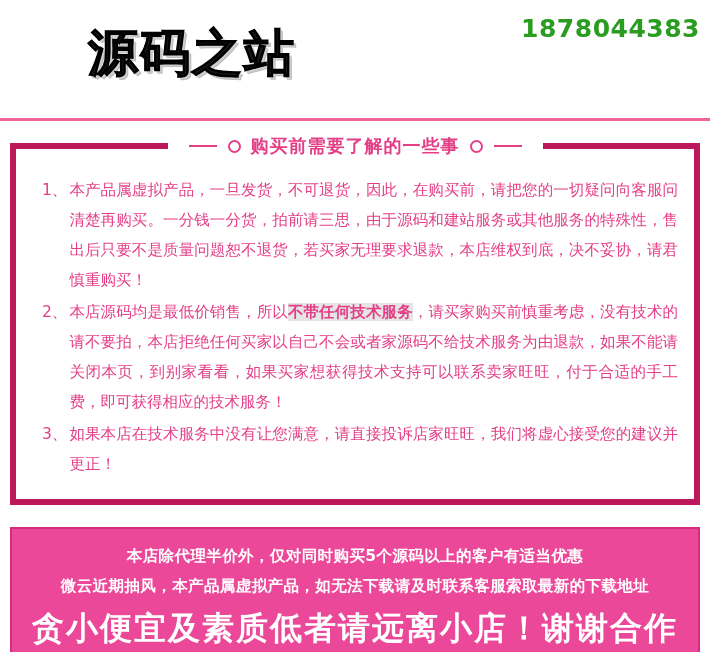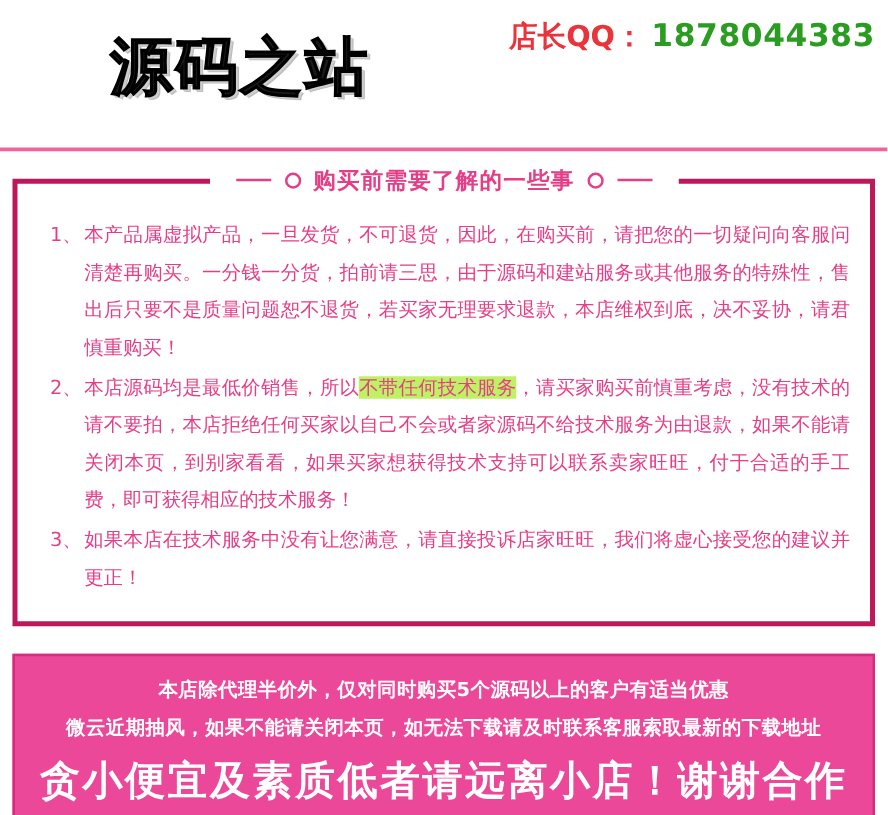--- a/index.html
+++ b/index.html
@@ -63,21 +63,21 @@
     font-weight: bold;
     color: #2a9c21;
     margin-left: 6px;
     letter-spacing: 0.5px;
   }
 
   
   .notice {
     position: relative;
     margin: 22px 10px 0 10px;
-    border: 4px solid #be185d;
+    border: 6px solid #be185d;
     background: #fff;
     padding: 26px 16px 18px 16px;
   }
   .notice-title-wrap {
     position: absolute;
     top: -15px;
     left: 0;
     right: 0;
     display: flex;
     justify-content: center;
@@ -125,21 +125,22 @@
   .notice-num {
     flex: 0 0 auto;
     padding-left: 10px;
     padding-right: 2px;
   }
   .notice-text {
     flex: 1 1 auto;
     text-align: justify;
   }
   .hl {
-    background: #bef264;
+    background: #e5e5e5;
+    font-weight: bold;
   }
 
   
   .banner {
     margin: 22px 10px 0 10px;
     background: #ec4899;
     border: 2px solid #d72b7f;
     padding: 12px 10px 10px 10px;
     text-align: center;
   }
@@ -165,21 +166,20 @@
 </head>
 <body>
 
 <div class="page">
 
   <div class="header">
     <div class="brand">源码之站</div>
 
     <div class="qq-block">
       <div class="qq-line">
-        <span class="qq-label">店长QQ：</span>
         <span class="qq-number">1878044383</span>
       </div>
     </div>
   </div>
 
   <div class="notice">
     <div class="notice-title-wrap">
       <span class="notice-title">
         <span class="deco-line"></span>
         <span class="deco-dot"></span>
@@ -200,17 +200,17 @@
       </li>
       <li class="notice-item">
         <span class="notice-num">3、</span>
         <span class="notice-text"><span>如果本店在技术服务中没有让您满意，请直接投诉店家旺旺，我们将虚心接受您的建议并更正！</span></span>
       </li>
     </ul>
   </div>
 
   <div class="banner">
     <div class="banner-line">本店除代理半价外，仅对同时购买5个源码以上的客户有适当优惠</div>
-    <div class="banner-line">微云近期抽风，如果不能请关闭本页，如无法下载请及时联系客服索取最新的下载地址</div>
+    <div class="banner-line">微云近期抽风，本产品属虚拟产品，如无法下载请及时联系客服索取最新的下载地址</div>
     <span class="banner-strong">贪小便宜及素质低者请远离小店！谢谢合作</span>
   </div>
 
 </div>
 
 </body></html>

